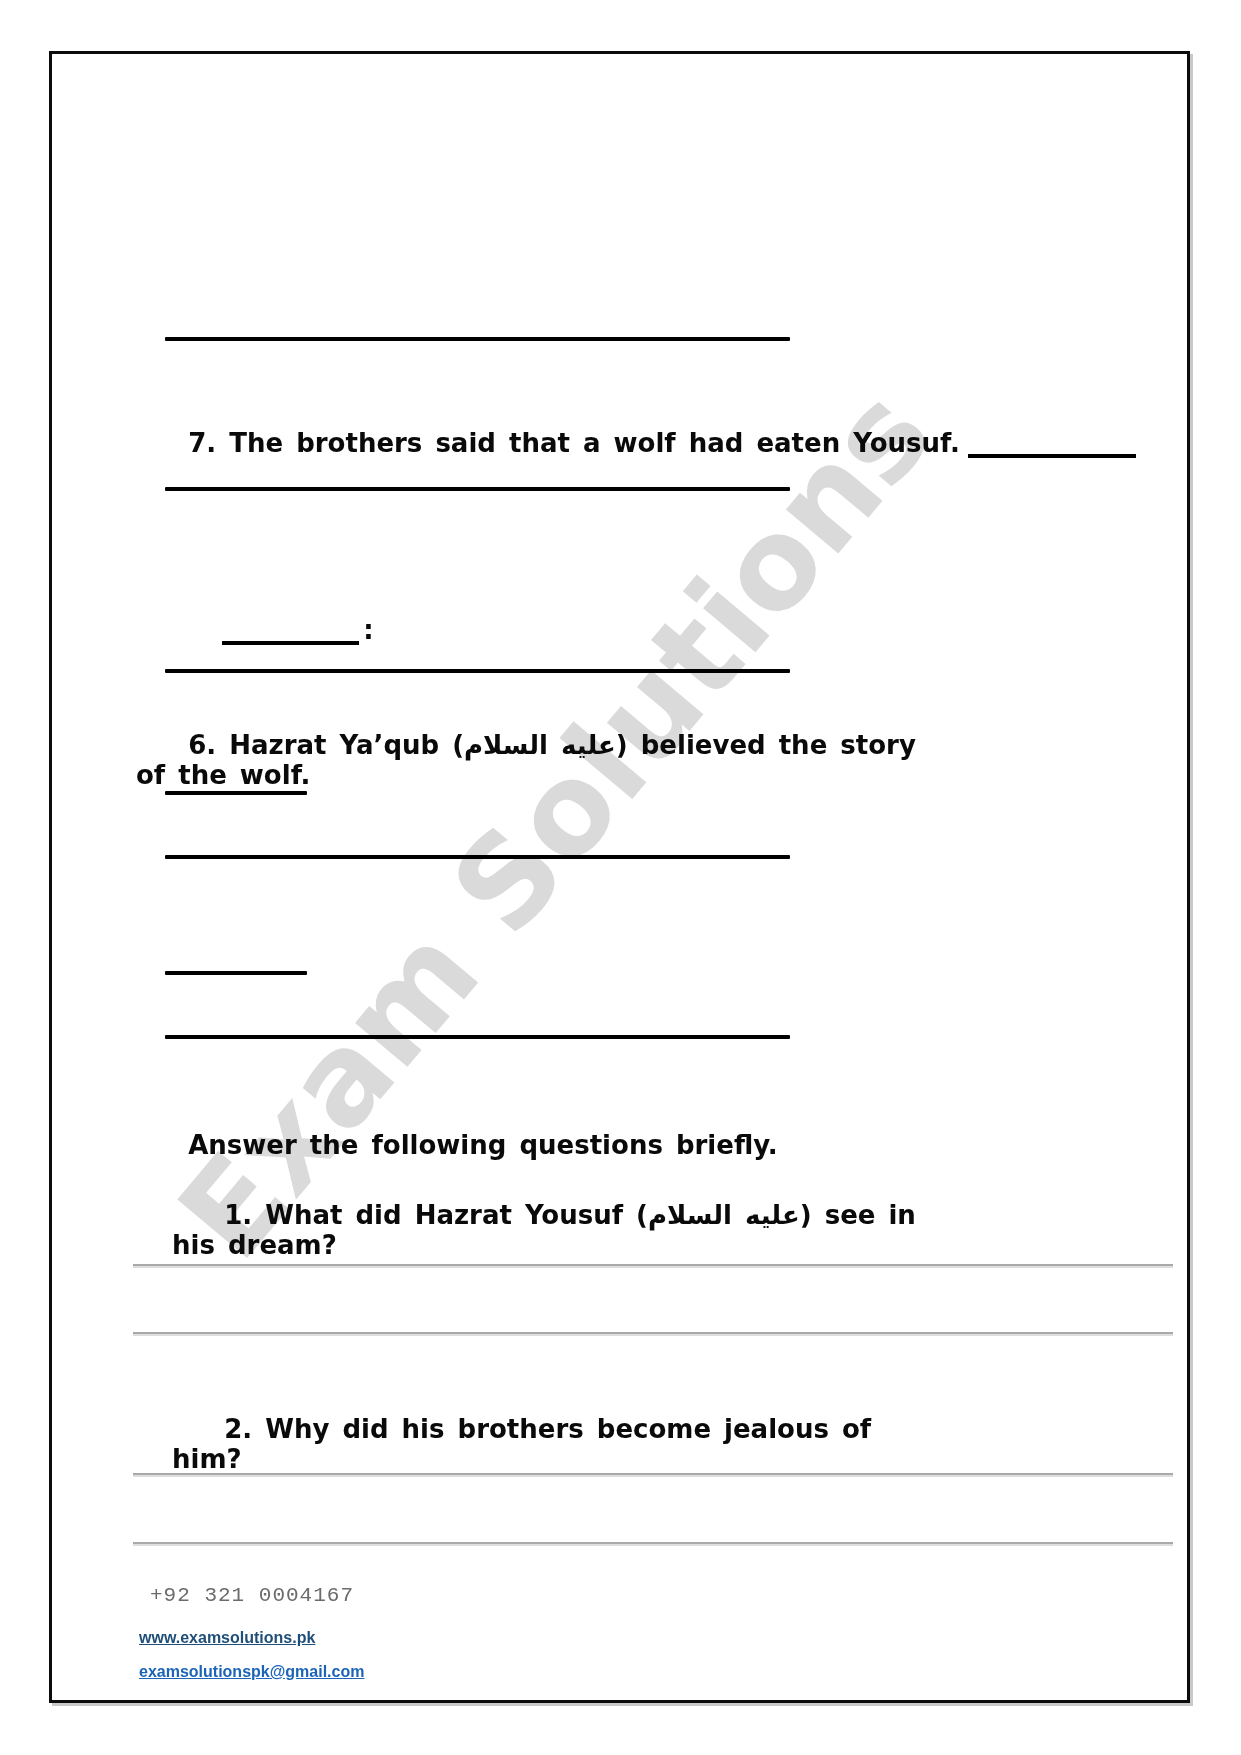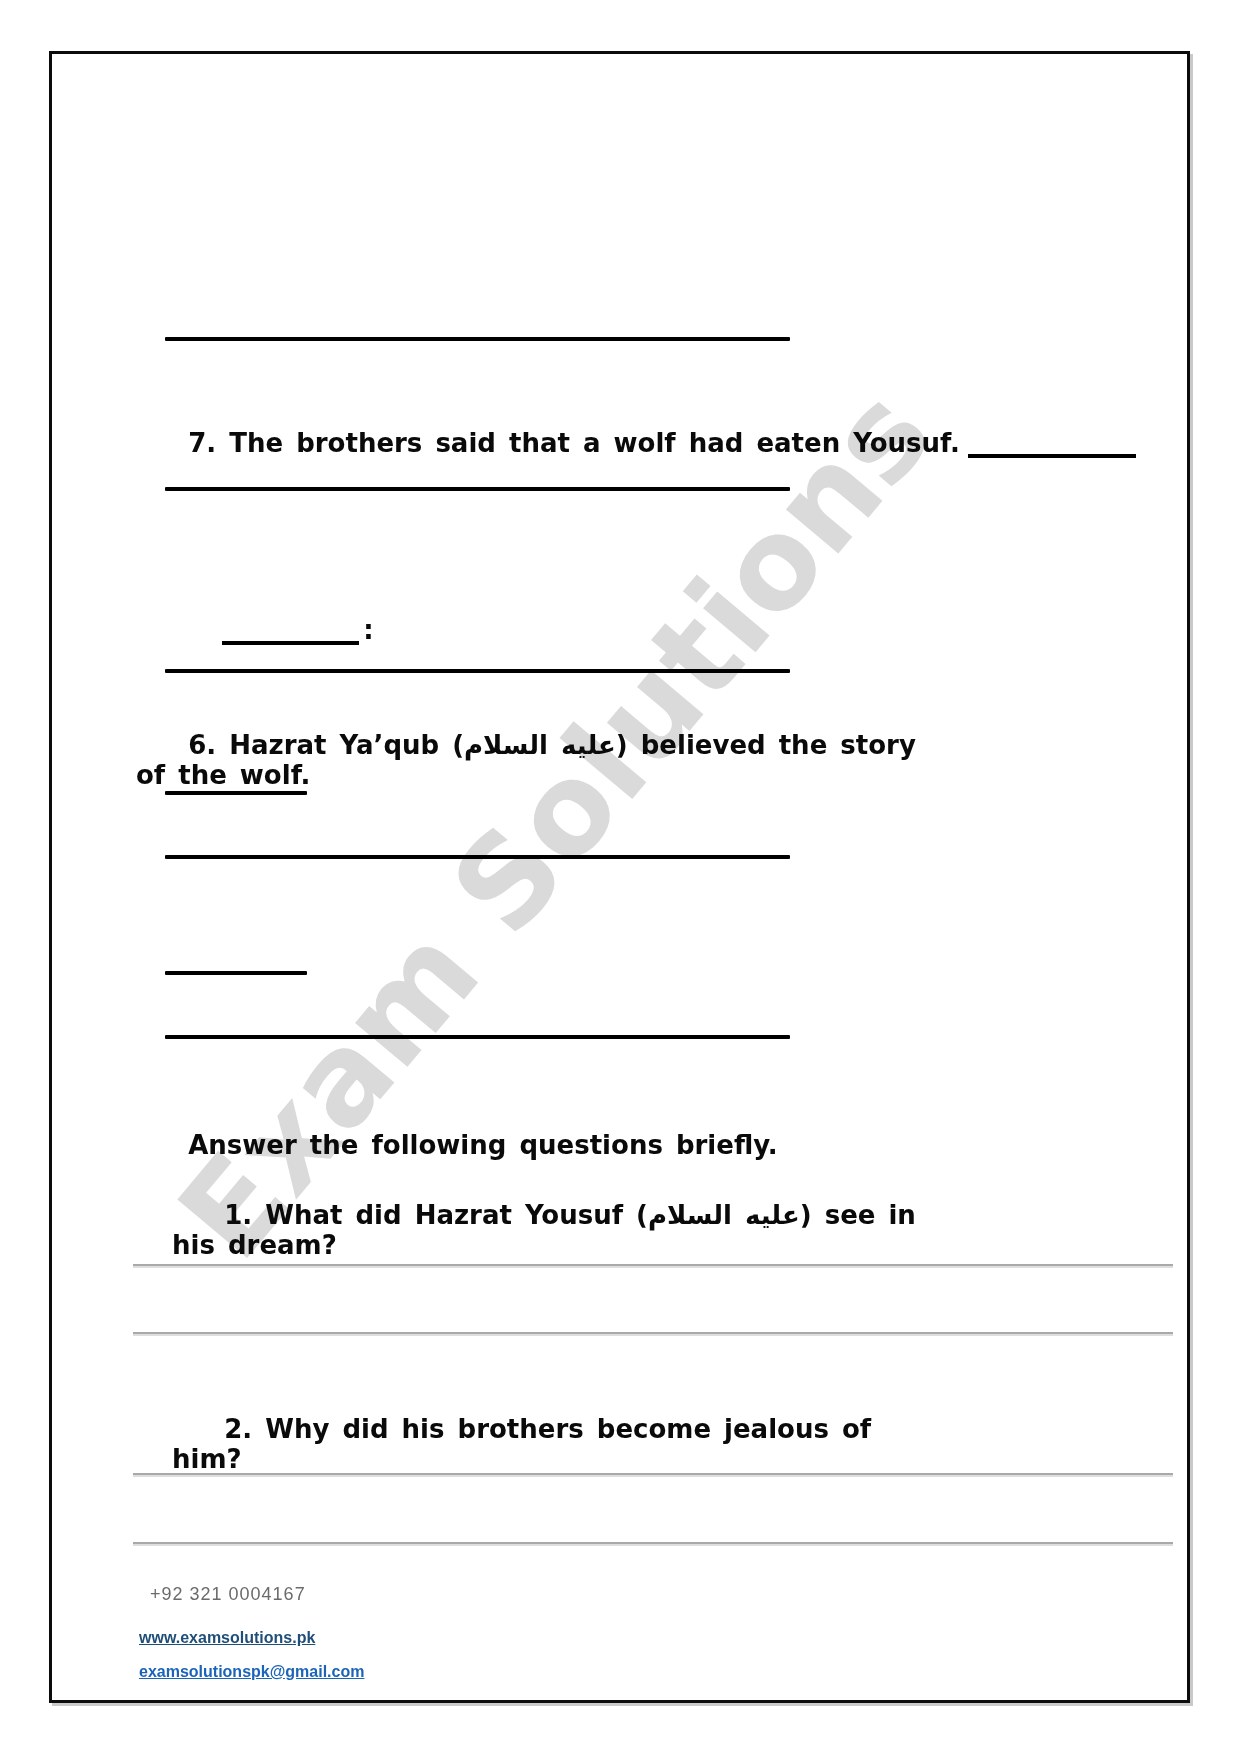--- a/index.html
+++ b/index.html
@@ -50,22 +50,22 @@
   }
   .answer-line.short{width:142px;}
   .gray-line{
     position:absolute;left:133px;width:1040px;height:2px;
     background:var(--gray-line,#a9a9a9);
     box-shadow:0 2px 0 #dedede;
     z-index:1;
   }
   .footer-phone{
     position:absolute;left:150px;top:1584px;
-    font-family:Liberation Sans, sans-serif;
-    font-size:18px;color:var(--phone-gray,#6b6b6b);
+    font-family:Liberation Mono, monospace;
+    font-size:21px;color:var(--phone-gray,#6b6b6b);
     letter-spacing:1px;
     z-index:1;
   }
   .footer-link{
     position:absolute;left:139px;
     font-family:"Liberation Sans","DejaVu Sans",sans-serif;
     font-size:16px;font-weight:bold;
     text-decoration:underline;
     z-index:1;
   }

